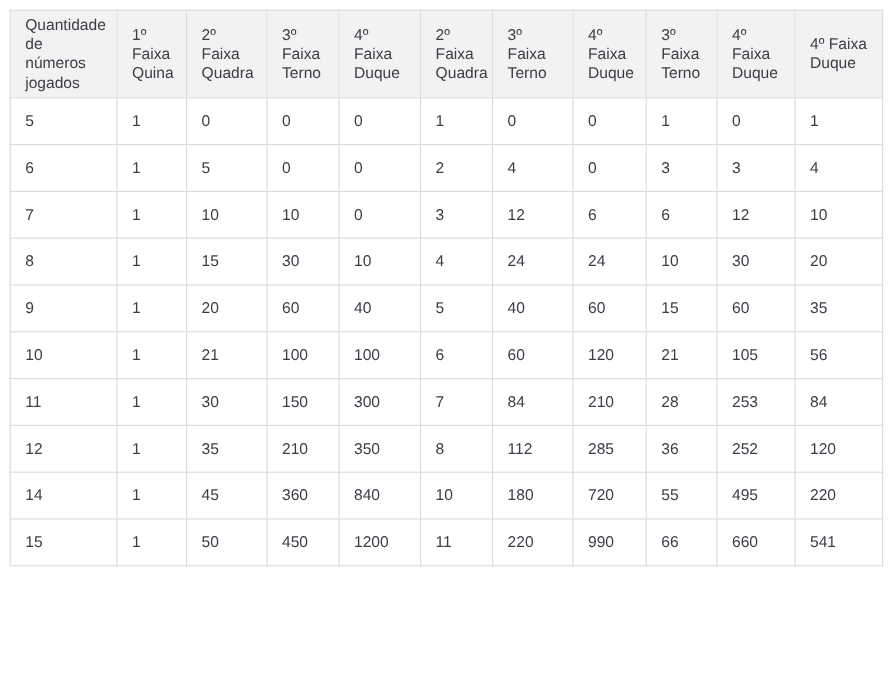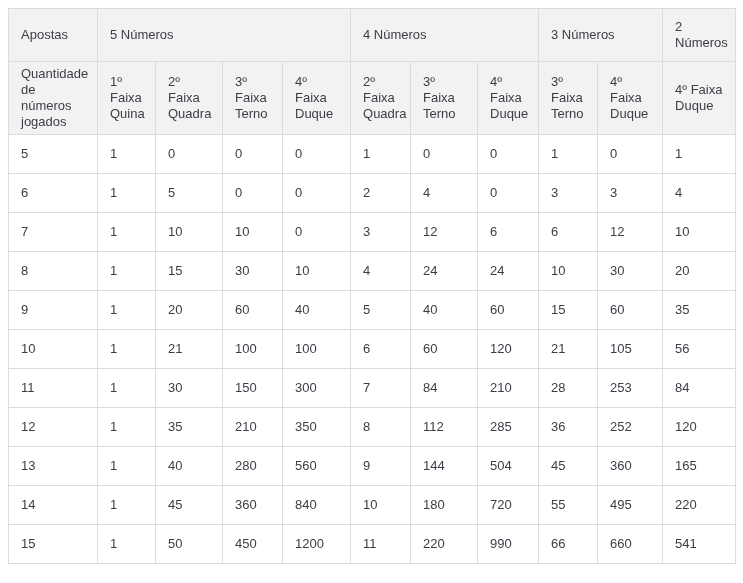--- a/index.html
+++ b/index.html
@@ -68,27 +68,20 @@
         <col class="c3">
       <col class="c4">
         <col class="c5">
         <col class="c6">
         <col class="c7">
       <col class="c8">
         <col class="c9">
         <col class="c10">
     </colgroup>
     <thead>
-        <tr class="group-row">
-          <th colspan="1">Apostas</th>
-          <th colspan="4">5 Números</th>
-          <th colspan="3">4 Números</th>
-          <th colspan="2">3 Números</th>
-          <th colspan="1">2 Números</th>
-        </tr>
         <tr class="cols-row">
           <th>Quantidade de números jogados</th>
           <th>1º Faixa Quina</th>
           <th>2º Faixa Quadra</th>
           <th>3º Faixa Terno</th>
           <th>4º Faixa Duque</th>
           <th>2º Faixa Quadra</th>
           <th>3º Faixa Terno</th>
           <th>4º Faixa Duque</th>
           <th>3º Faixa Terno</th>
@@ -195,33 +188,20 @@
           <td>210</td>
           <td>350</td>
           <td>8</td>
           <td>112</td>
           <td>285</td>
           <td>36</td>
           <td>252</td>
           <td>120</td>
         </tr>
         <tr>
-          <td>13</td>
-          <td>1</td>
-          <td>40</td>
-          <td>280</td>
-          <td>560</td>
-          <td>9</td>
-          <td>144</td>
-          <td>504</td>
-          <td>45</td>
-          <td>360</td>
-          <td>165</td>
-        </tr>
-        <tr>
           <td>14</td>
           <td>1</td>
           <td>45</td>
           <td>360</td>
           <td>840</td>
           <td>10</td>
           <td>180</td>
           <td>720</td>
           <td>55</td>
           <td>495</td>

